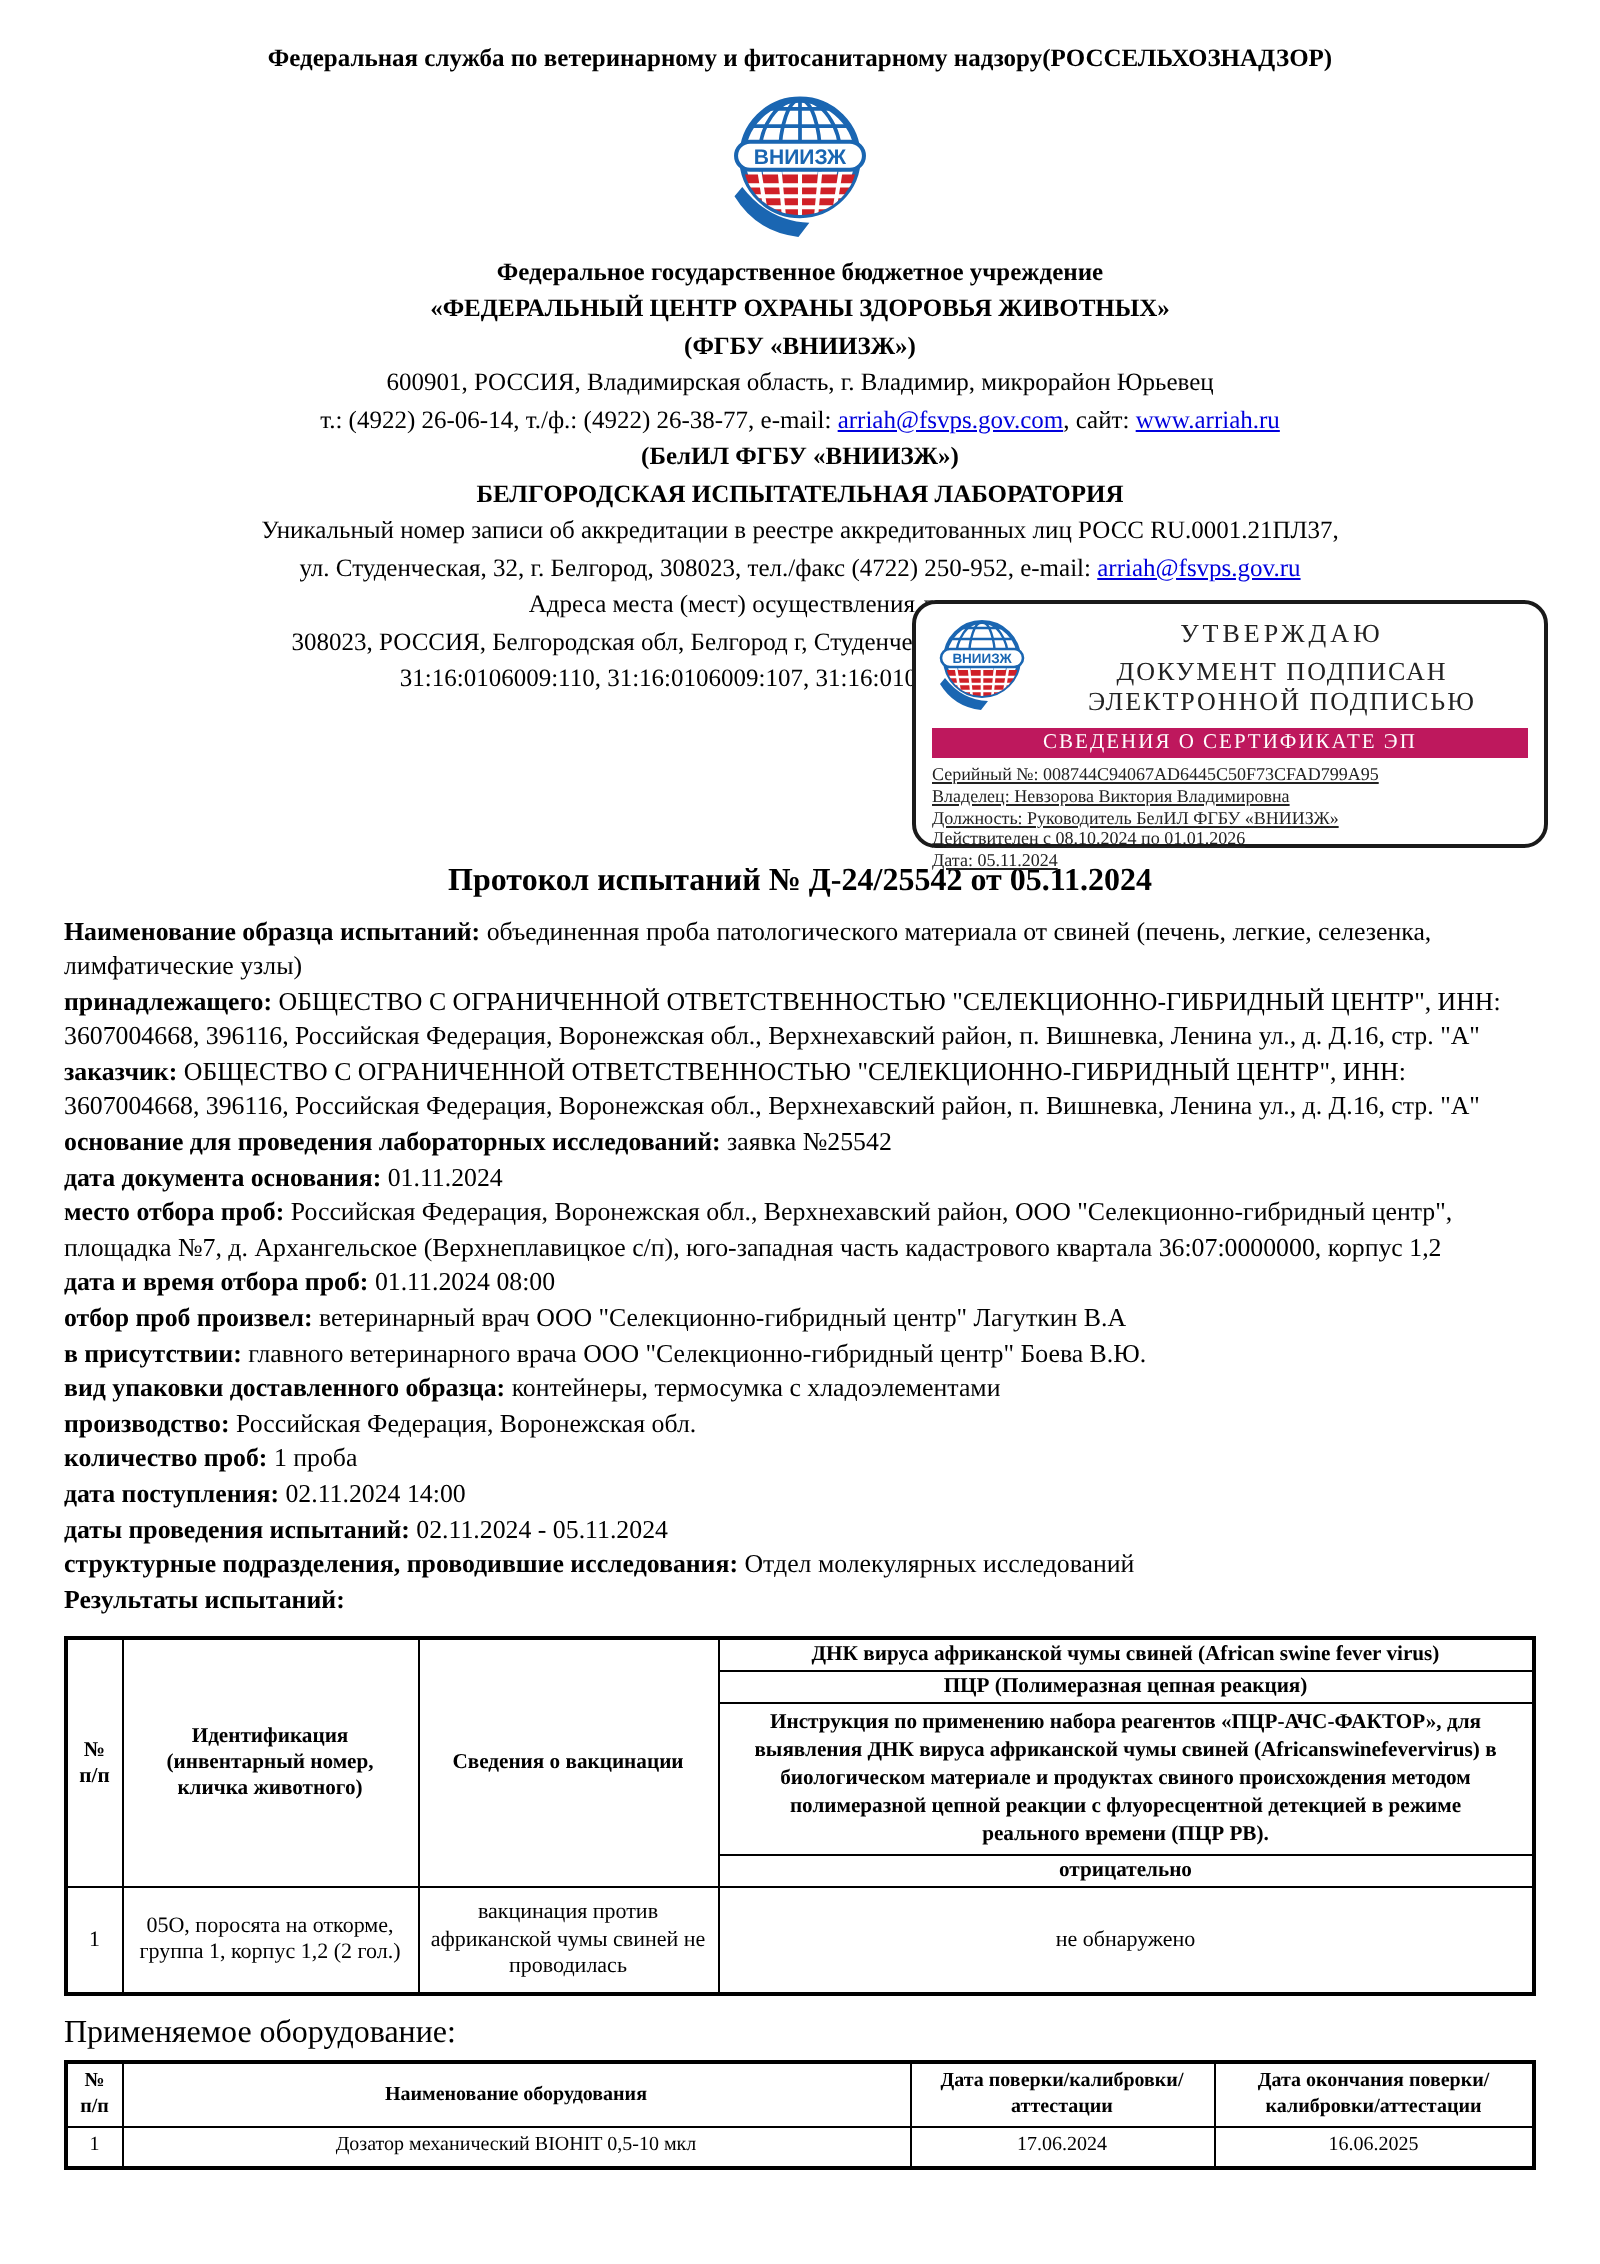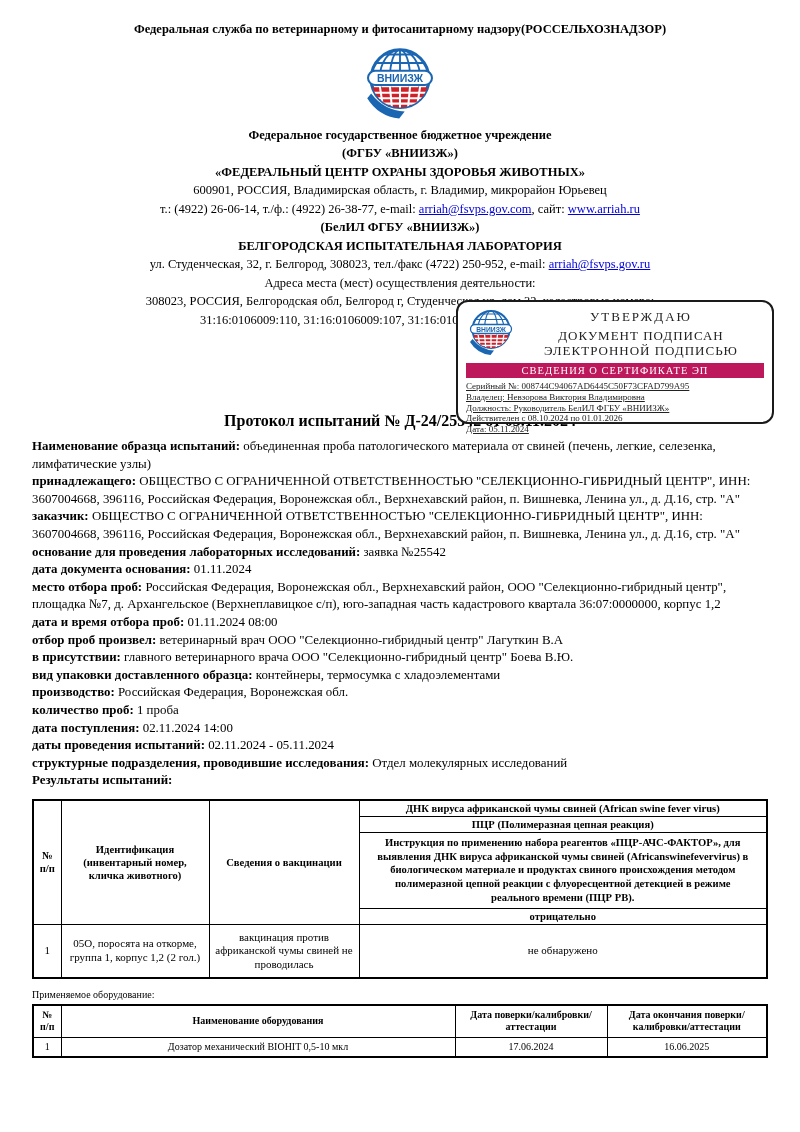--- a/index.html
+++ b/index.html
@@ -32,21 +32,21 @@
   .doc-title{text-align:center;font-weight:bold;font-size:16px;margin:9px 0 8px 0;}
   .body p{margin:0;font-size:12.9px;line-height:17.6px;}
   .body .lbl{font-weight:bold;}
   
   table.tbl{border-collapse:collapse;width:736px;border:2px solid #000;table-layout:fixed;}
   table.tbl td{border:1px solid #000;padding:1px 4px;text-align:center;vertical-align:middle;}
   .results{margin-top:9px;font-size:10.6px;}
   .results .hdr{font-weight:bold;line-height:13px;}
   .results .method{line-height:13.8px;padding:3px 10px;}
   .results .data td{font-size:11px;line-height:13.5px;padding:4px 4px;height:44px;}
-  .equip-heading{font-size:10px;margin:10px 0 4px 0;}
+  .equip-heading{font-size:16px;margin:10px 0 4px 0;}
   .equipment{font-size:10px;}
   .equipment .hdr td{font-weight:bold;line-height:12.5px;padding:3px 4px;}
   .equipment .data td{line-height:12.5px;padding:3px 4px;}
   .equipment .name-cell{text-align:center;padding-left:12px;}
 </style>
 </head>
 <body>
 
 <div class="page">
   <div class="content">
@@ -82,26 +82,27 @@
               <line x1="76" y1="56" x2="71" y2="88"></line>
           </g>
         </g>
         <path d="M13 66 Q30 88 56 89 L49 98 Q22 95 8 72 Z" fill="#1a66b2"></path>
         <rect x="9" y="37" width="82" height="18" rx="9" fill="#fff" stroke="#1a66b2" stroke-width="2.6"></rect>
         <text x="50" y="51" text-anchor="middle" font-size="13.5" font-weight="bold" fill="#1a66b2" font-family="Liberation Sans, sans-serif">ВНИИЗЖ</text>
       </svg>
     </div>
 
     <div class="hline b">Федеральное государственное бюджетное учреждение</div>
+    <div class="hline b">«ФЕДЕРАЛЬНЫЙ ЦЕНТР ОХРАНЫ ЗДОРОВЬЯ ЖИВОТНЫХ»</div>
     <div class="hline b">(ФГБУ «ВНИИЗЖ»)</div>
-    <div class="hline b">«ФЕДЕРАЛЬНЫЙ ЦЕНТР ОХРАНЫ ЗДОРОВЬЯ ЖИВОТНЫХ»</div>
     <div class="hline">600901, РОССИЯ, Владимирская область, г. Владимир, микрорайон Юрьевец</div>
     <div class="hline"><span>т.: (4922) 26-06-14, т./ф.: (4922) 26-38-77, e-mail: </span><a class="link" href="#">arriah@fsvps.gov.com</a><span>, сайт: </span><a class="link" href="#">www.arriah.ru</a></div>
     <div class="hline b">(БелИЛ ФГБУ «ВНИИЗЖ»)</div>
     <div class="hline b">БЕЛГОРОДСКАЯ ИСПЫТАТЕЛЬНАЯ ЛАБОРАТОРИЯ</div>
+    <div class="hline">Уникальный номер записи об аккредитации в реестре аккредитованных лиц РОСС RU.0001.21ПЛ37,</div>
     <div class="hline"><span>ул. Студенческая, 32, г. Белгород, 308023, тел./факс (4722) 250-952, e-mail: </span><a class="link" href="#">arriah@fsvps.gov.ru</a></div>
     <div class="hline">Адреса места (мест) осуществления деятельности:</div>
     <div class="hline">308023, РОССИЯ, Белгородская обл, Белгород г, Студенческая ул, дом 32, кадастровые номера:</div>
     <div class="hline">31:16:0106009:110, 31:16:0106009:107, 31:16:0109003:213, 31:16:010600993</div>
 
     <div class="stamp">
       <div class="stamp-top">
         <div class="stamp-logo">
           <svg width="50" height="50" viewBox="0 0 100 100">
             <defs>

